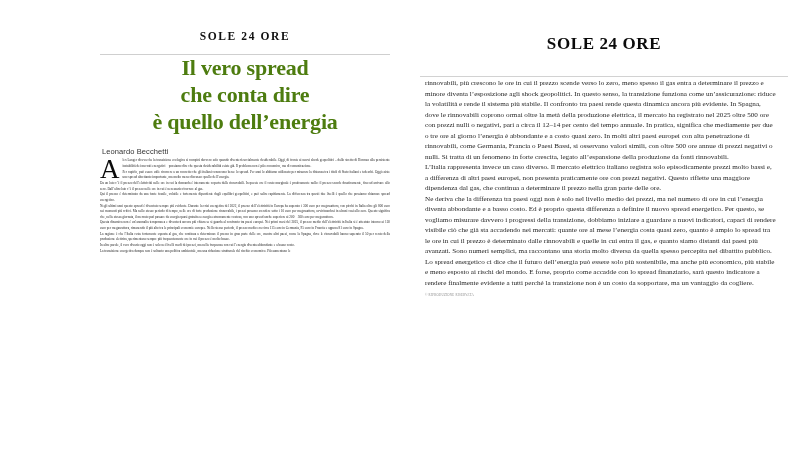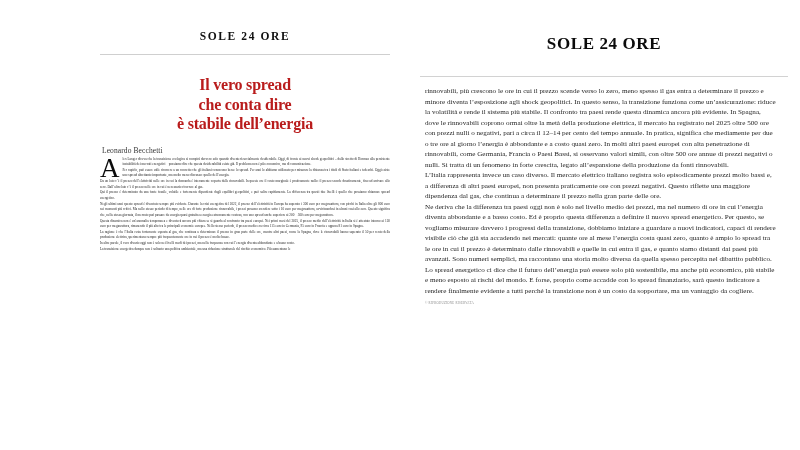--- a/index.html
+++ b/index.html
@@ -45,43 +45,43 @@
     font-size: 11.5px;
     letter-spacing: 1.6px;
     color: #111111;
   }
   .rule-left {
     margin-top: 12px;
     border-top: 1px solid #cfcfcf;
     width: 100%;
   }
   .headline {
-    margin-top: 20px;
-    text-align: center;
-    font-family: "Liberation Serif", serif;
-    font-weight: bold;
-    font-size: 16px;
+    margin-top: 0;
+    text-align: center;
+    font-family: "Liberation Serif", serif;
+    font-weight: bold;
+    font-size: 22px;
     line-height: 1.22;
     letter-spacing: -0.2px;
-    color: #b91c1c;
+    color: #4d7c0f;
   }
   .headline .hl-line { display: block; }
   .kicker {
     margin-top: 9px;
     text-align: center;
     font-family: "Liberation Serif", serif;
     font-weight: bold;
     font-size: 10.5px;
     letter-spacing: 0.1px;
     color: #111111;
   }
   .byline {
     margin-top: 12px;
     padding-left: 2px;
-    font-family: Liberation Serif, serif;
+    font-family: Liberation Sans, sans-serif;
     font-size: 7.5px;
     color: #333333;
     letter-spacing: 0.1px;
   }
   .body-left {
     margin-top: 2px;
     font-family: "Liberation Serif", serif;
     font-size: 3.35px;
     line-height: 1.62;
     text-align: justify;
@@ -123,21 +123,21 @@
     font-size: 17px;
     letter-spacing: 0.6px;
     color: #0b0b0b;
   }
   .rule-right {
     margin-top: 22px;
     border-top: 1px solid #d2d2d2;
     width: 100%;
   }
   .body-right {
-    margin-top: 9px;
+    margin-top: 1px;
     padding-left: 5px;
     padding-right: 12px;
     font-family: "Liberation Serif", serif;
     font-size: 7.15px;
     line-height: 1.47;
     text-align: left;
     color: #1f1f1f;
   }
   .body-right p { margin: 0; }
   .copyright {
@@ -157,21 +157,21 @@
   <div class="page-left">
     <div class="left-inner">
 
       <div class="masthead-left">SOLE 24 ORE</div>
 
       <div class="rule-left"></div>
 
       <div class="headline">
         <span class="hl-line">Il vero spread</span>
         <span class="hl-line">che conta dire</span>
-        <span class="hl-line">è stabile dell’energia</span>
+        <span class="hl-line">è quello dell’energia</span>
       </div>
 
 
       <div class="byline">Leonardo Becchetti</div>
 
       <div class="body-left">
         <div class="dropcap-wrap">
           <span class="dropcap">A</span>
           <p>lex Langer diceva che la transizione ecologica si compirà davvero solo quando diventerà socialmente desiderabile. Oggi, di fronte ai nuovi shock geopolitici – dallo stretto di Hormuz alla persistente instabilità dei mercati energetici – possiamo dire che questa desiderabilità esiste già. Il problema non è più economico, ma di comunicazione.</p>
         </div>

